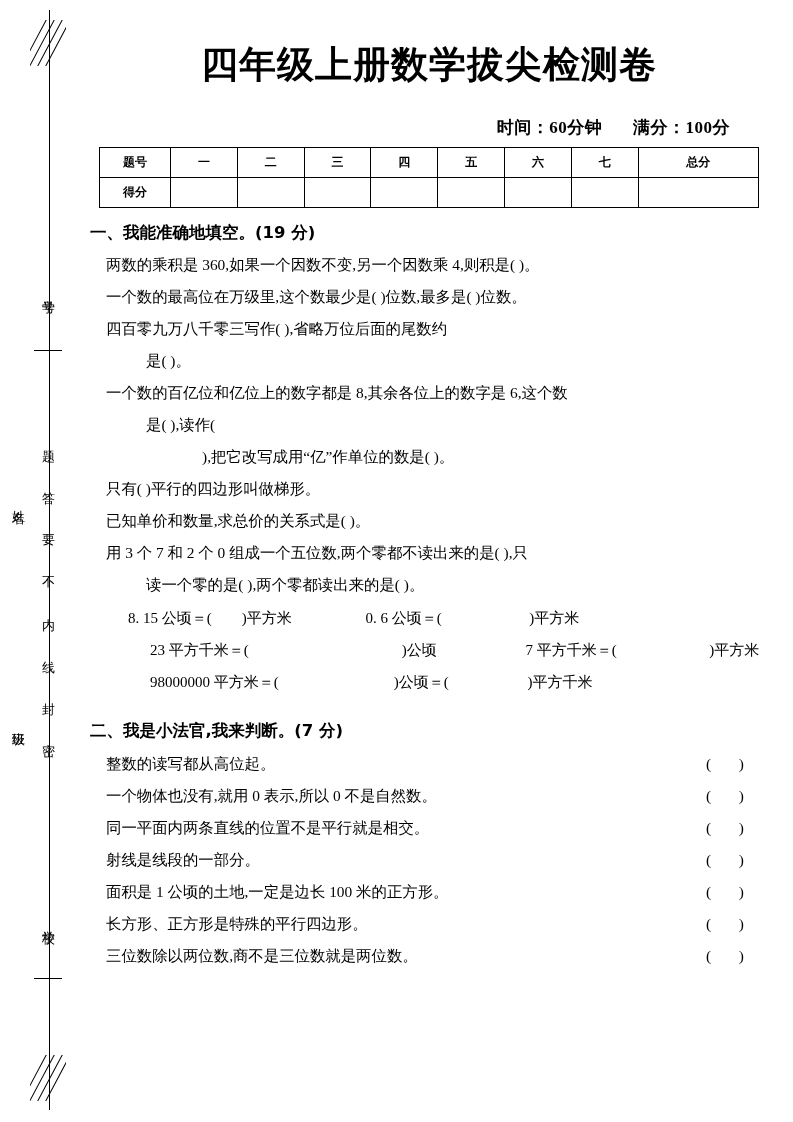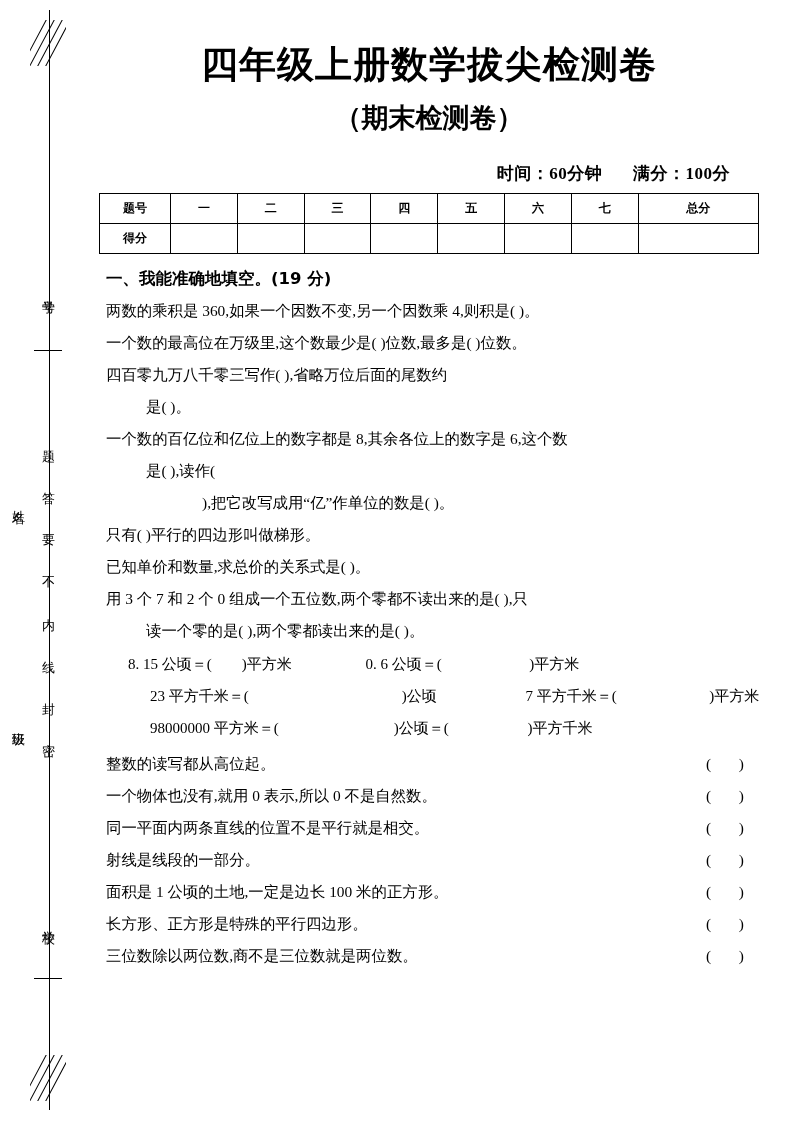--- a/index.html
+++ b/index.html
@@ -116,21 +116,21 @@
     text-align: center;
     font-size: 12px;
     font-weight: bold;
   }
   table.scoretable td.hd { width: 68px; }
 
   .section-head {
     font-family: "DejaVu Sans", sans-serif;
     font-weight: bold;
     font-size: 16.5px;
-    margin: 14px 0 6px 22px;
+    margin: 14px 0 6px 6px;
   }
   .q {
     font-size: 15.4px;
     line-height: 30px;
     margin: 0 0 2px 0;
     padding-left: 22px;
     text-indent: -22px;
     margin-left: 22px;
   }
   .cont {
@@ -198,21 +198,20 @@
         <i style="left:4px"></i>
         <i style="left:12px"></i>
         <i style="left:20px"></i>
         <i style="left:28px"></i>
       </div>
   </div>
 
   <div class="content">
 
     <h1 class="title">四年级上册数学拔尖检测卷</h1>
-    <h2 class="subtitle">（期末检测卷）</h2>
 
     <div class="meta">
       <span>时间：60分钟</span>
       <span>满分：100分</span>
     </div>
 
     <table class="scoretable">
       <tbody>
           <tr>
         <td class="hd">题号</td>
@@ -266,20 +265,21 @@
       <span class="cell">)平方米</span>
     </div>
     <div class="unit-row" style="margin-left:66px;">
       <span class="cell" style="width:240px;">98000000 平方米＝(</span>
       <span class="cell" style="width:130px;">)公顷＝(</span>
       <span class="cell">)平方千米</span>
     </div>
 
     <div class="spacer-sm"></div>
 
+    <div class="section-head" style="margin-top:18px;">二、我是小法官,我来判断。(7 分)</div>
 
     <div class="tf-row">
       <span>整数的读写都从高位起。</span>
       <span class="paren">(    )</span>
     </div>
     <div class="tf-row">
       <span>一个物体也没有,就用 0 表示,所以 0 不是自然数。</span>
       <span class="paren">(    )</span>
     </div>
     <div class="tf-row">

